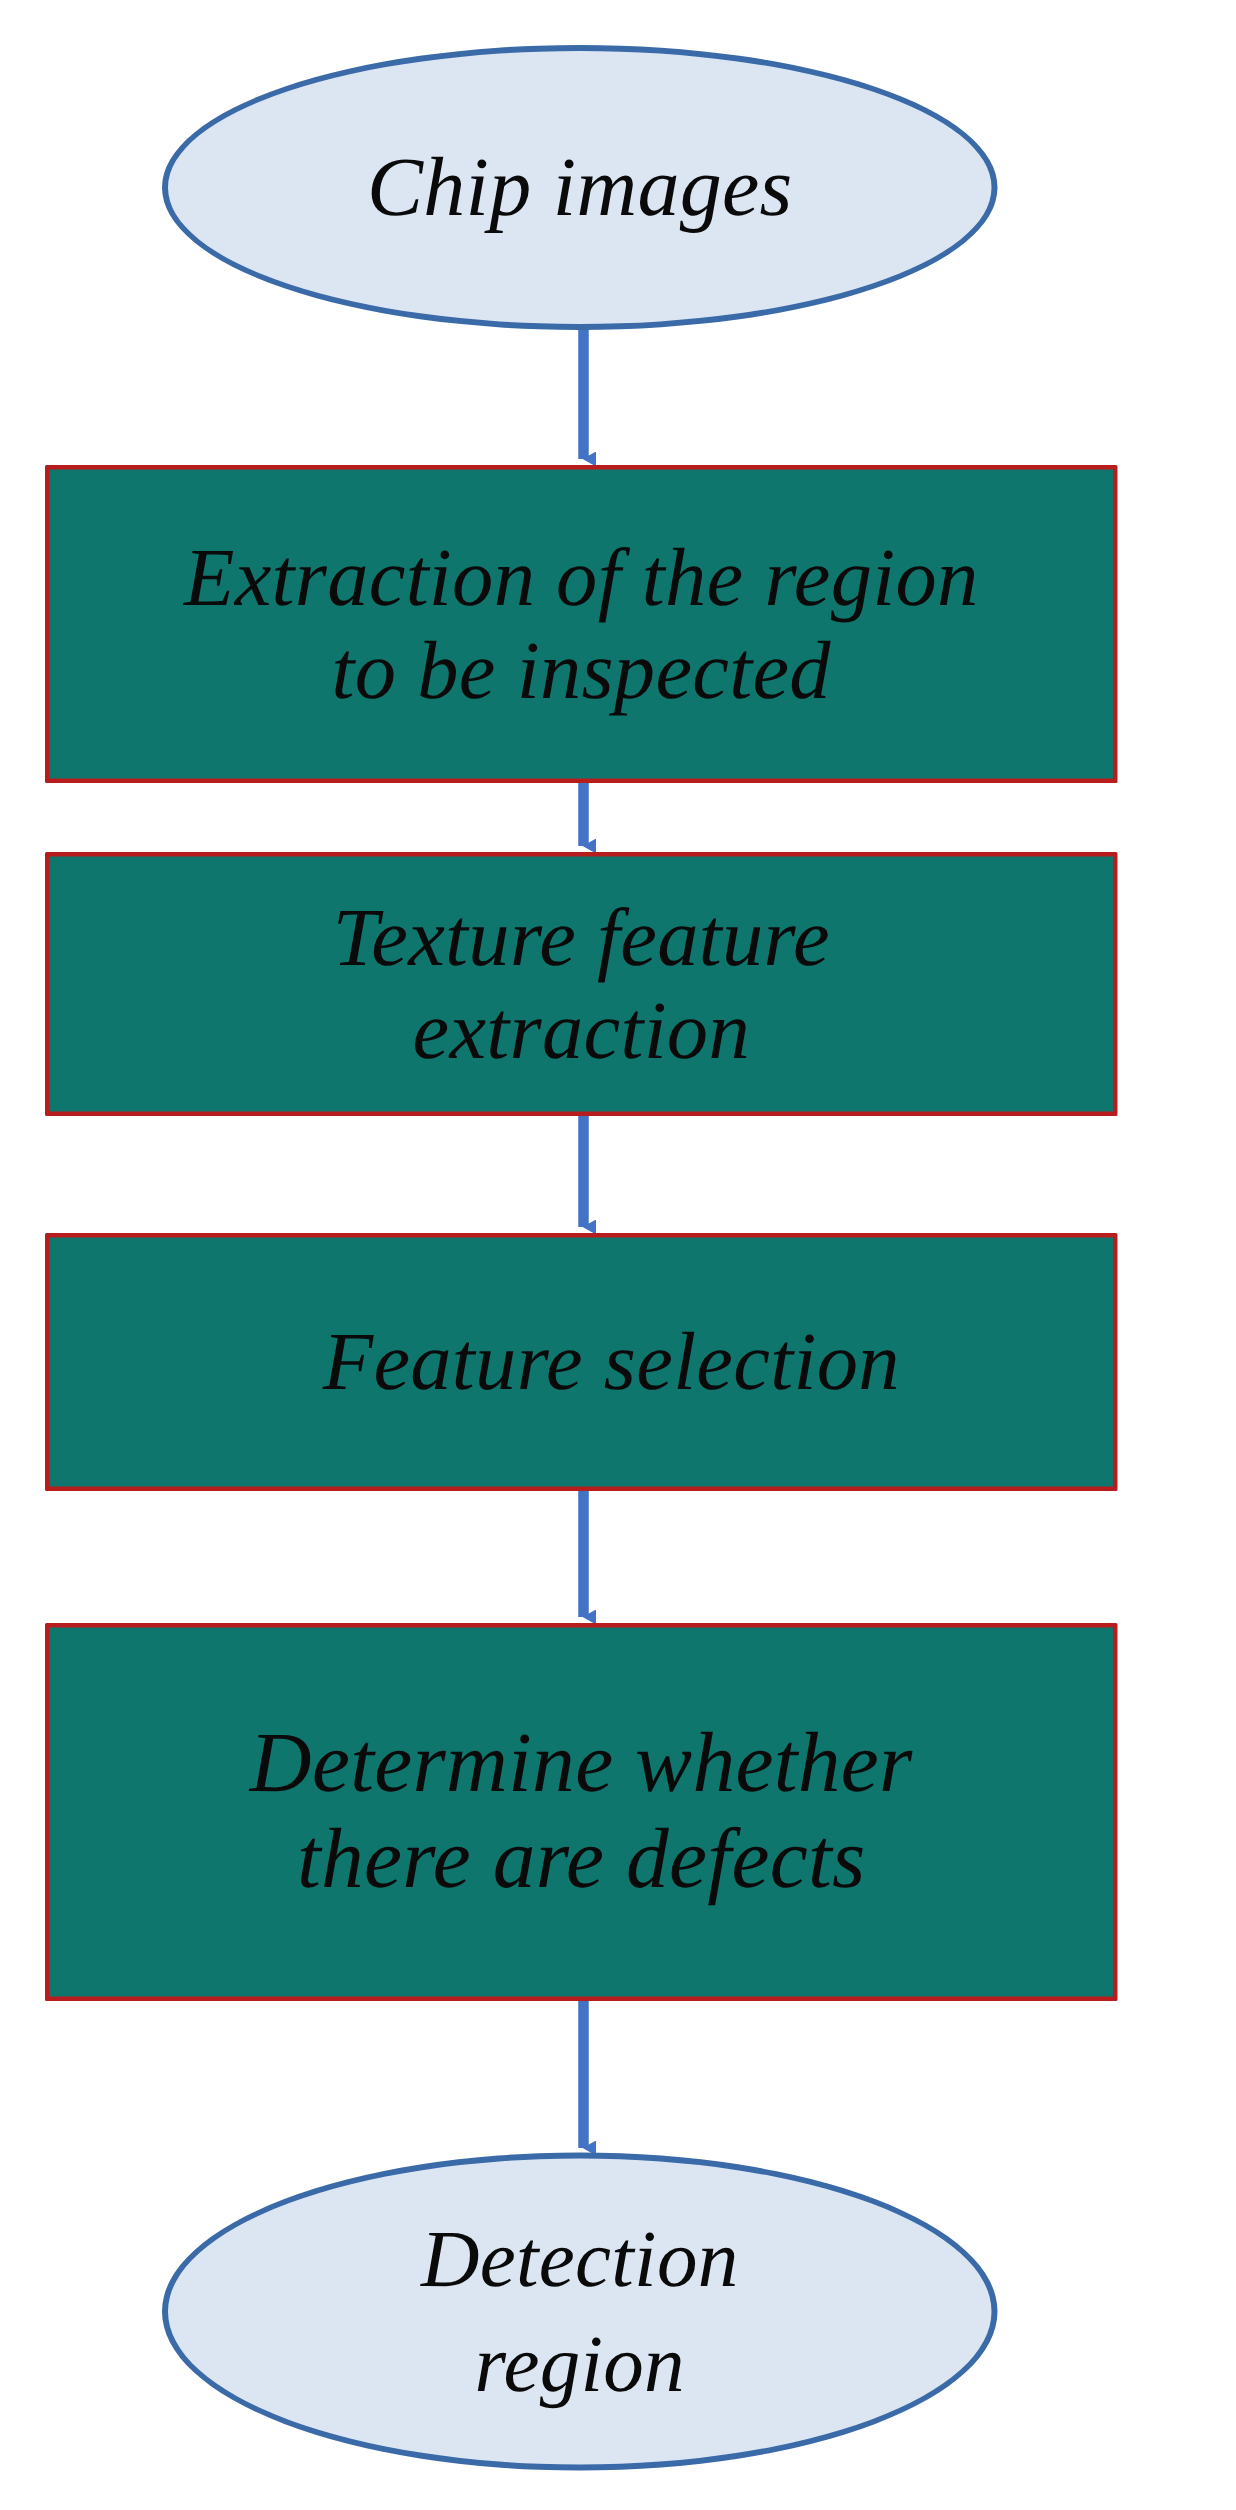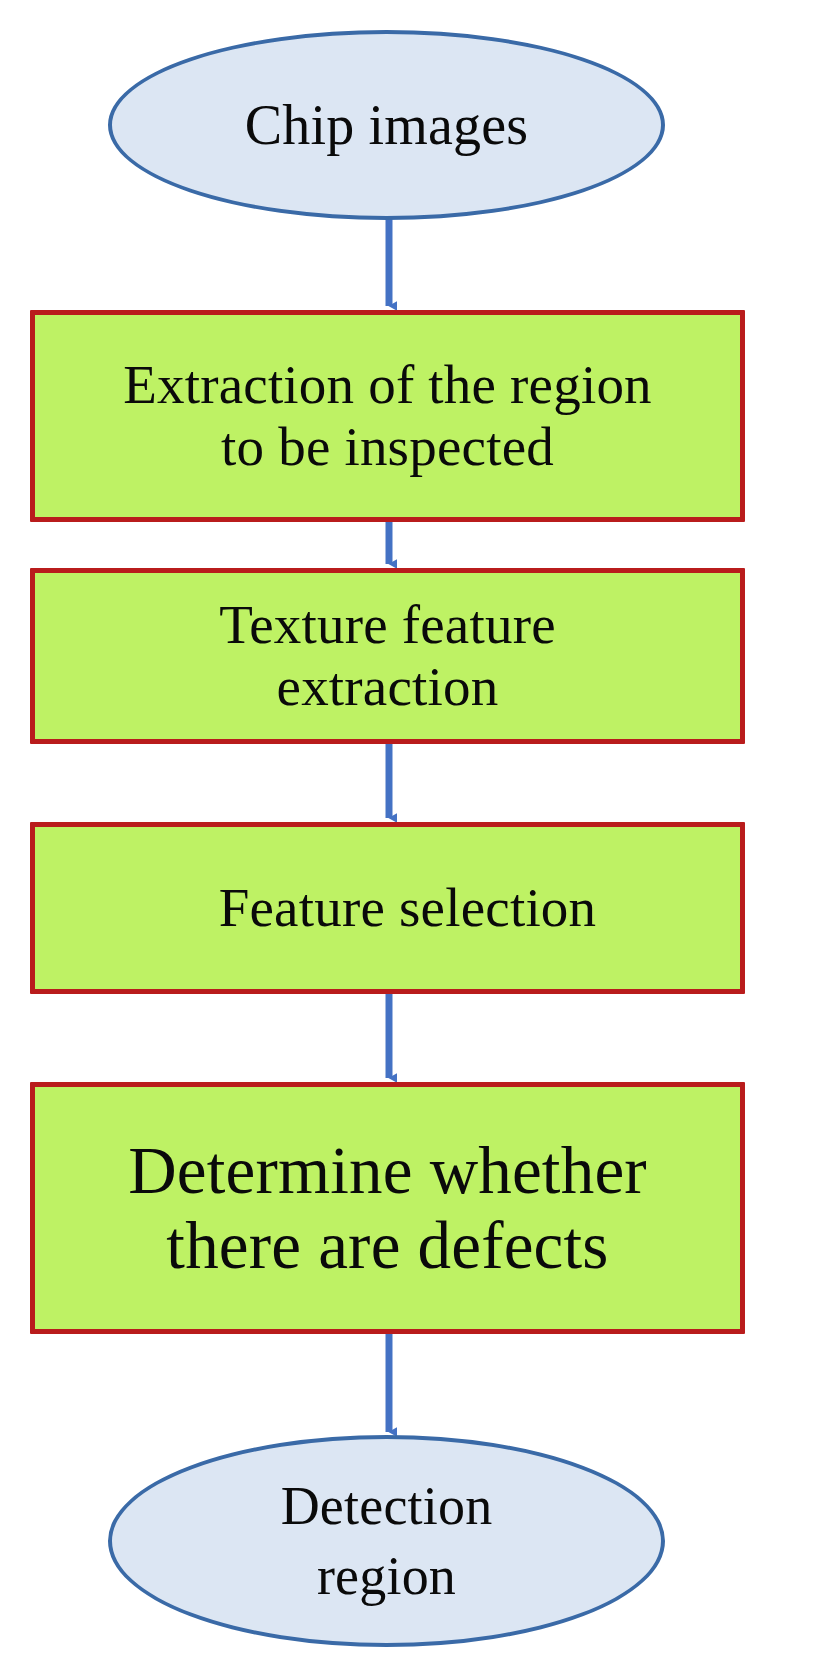--- a/index.html
+++ b/index.html
@@ -14,38 +14,39 @@
     position: relative;
     overflow: hidden;
     font-family: "Liberation Serif", "DejaVu Serif", serif;
   }
   #flow-root {
     position: absolute;
     left: 0;
     top: 0;
     width: 824px;
     height: 1376px;
+    font-style: italic;
   }
   
   .node {
     position: absolute;
     box-sizing: border-box;
     display: flex;
     align-items: center;
     justify-content: center;
     text-align: center;
   }
   .node-terminal {
     background: #dce6f3;
     border: 4px solid #3a6aa7;
     border-radius: 50%;
   }
   .node-process {
-    background: #bef264;
-    border: 5px solid #b91c1c;
+    background: #0f766e;
+    border: 3px solid #b91c1c;
     border-radius: 1px;
   }
   .node-label {
     color: #0a0a0a;
     font-family: "Liberation Serif", "DejaVu Serif", serif;
     font-weight: 400;
     line-height: 1.12;
     letter-spacing: 0.2px;
     white-space: pre-line;
     display: block;
@@ -67,21 +68,21 @@
   #node-texture .node-label { font-size: 55px; }
 
   #node-feature-selection {
     left: 30px;   top: 822px;  width: 715px; height: 172px; padding-left: 40px;
   }
   #node-feature-selection .node-label { font-size: 55px; }
 
   #node-determine {
     left: 30px;   top: 1082px; width: 715px; height: 252px;
   }
-  #node-determine .node-label { font-size: 67px; }
+  #node-determine .node-label { font-size: 57px; }
 
   #node-detection-results {
     left: 108px;  top: 1435px; width: 557px; height: 212px;
   }
   #node-detection-results .node-label { font-size: 54px; line-height: 1.3; }
 
   
   .connector {
     position: absolute;
     left: 0;

